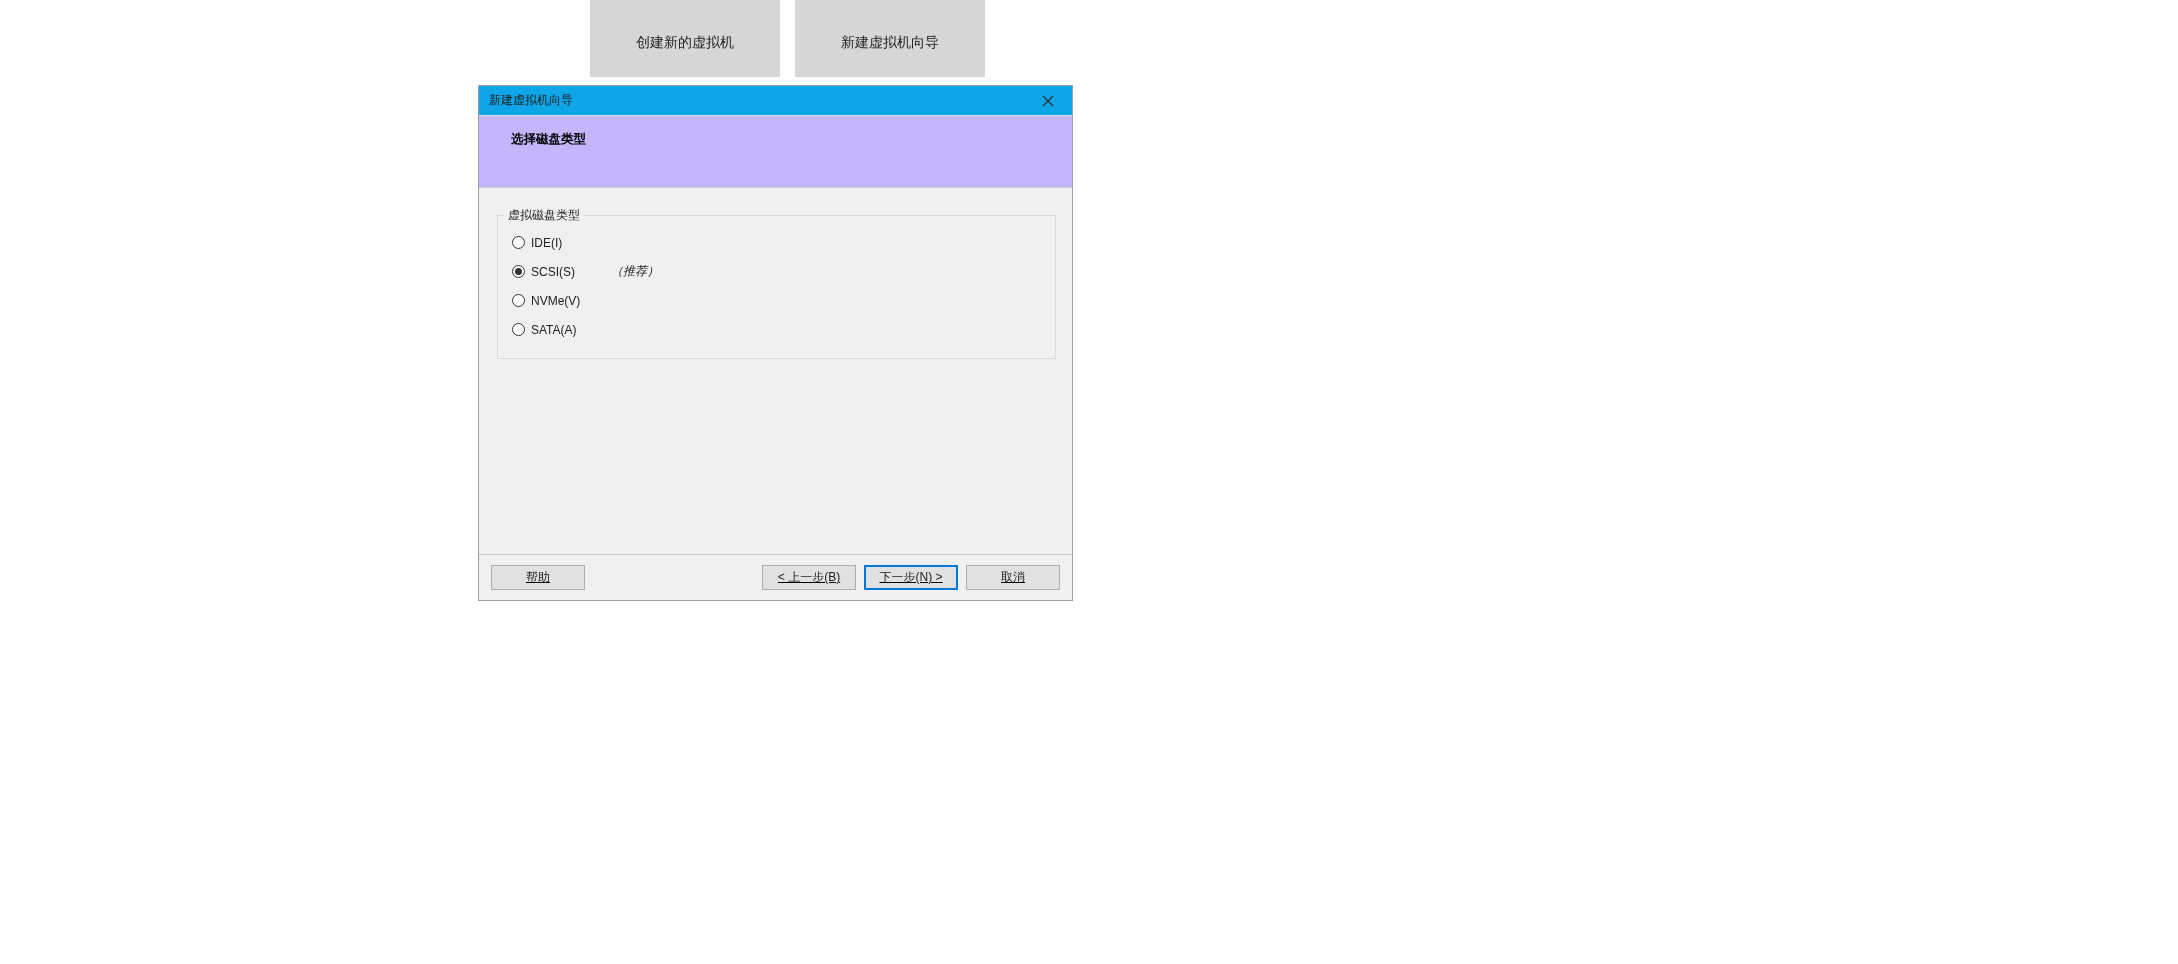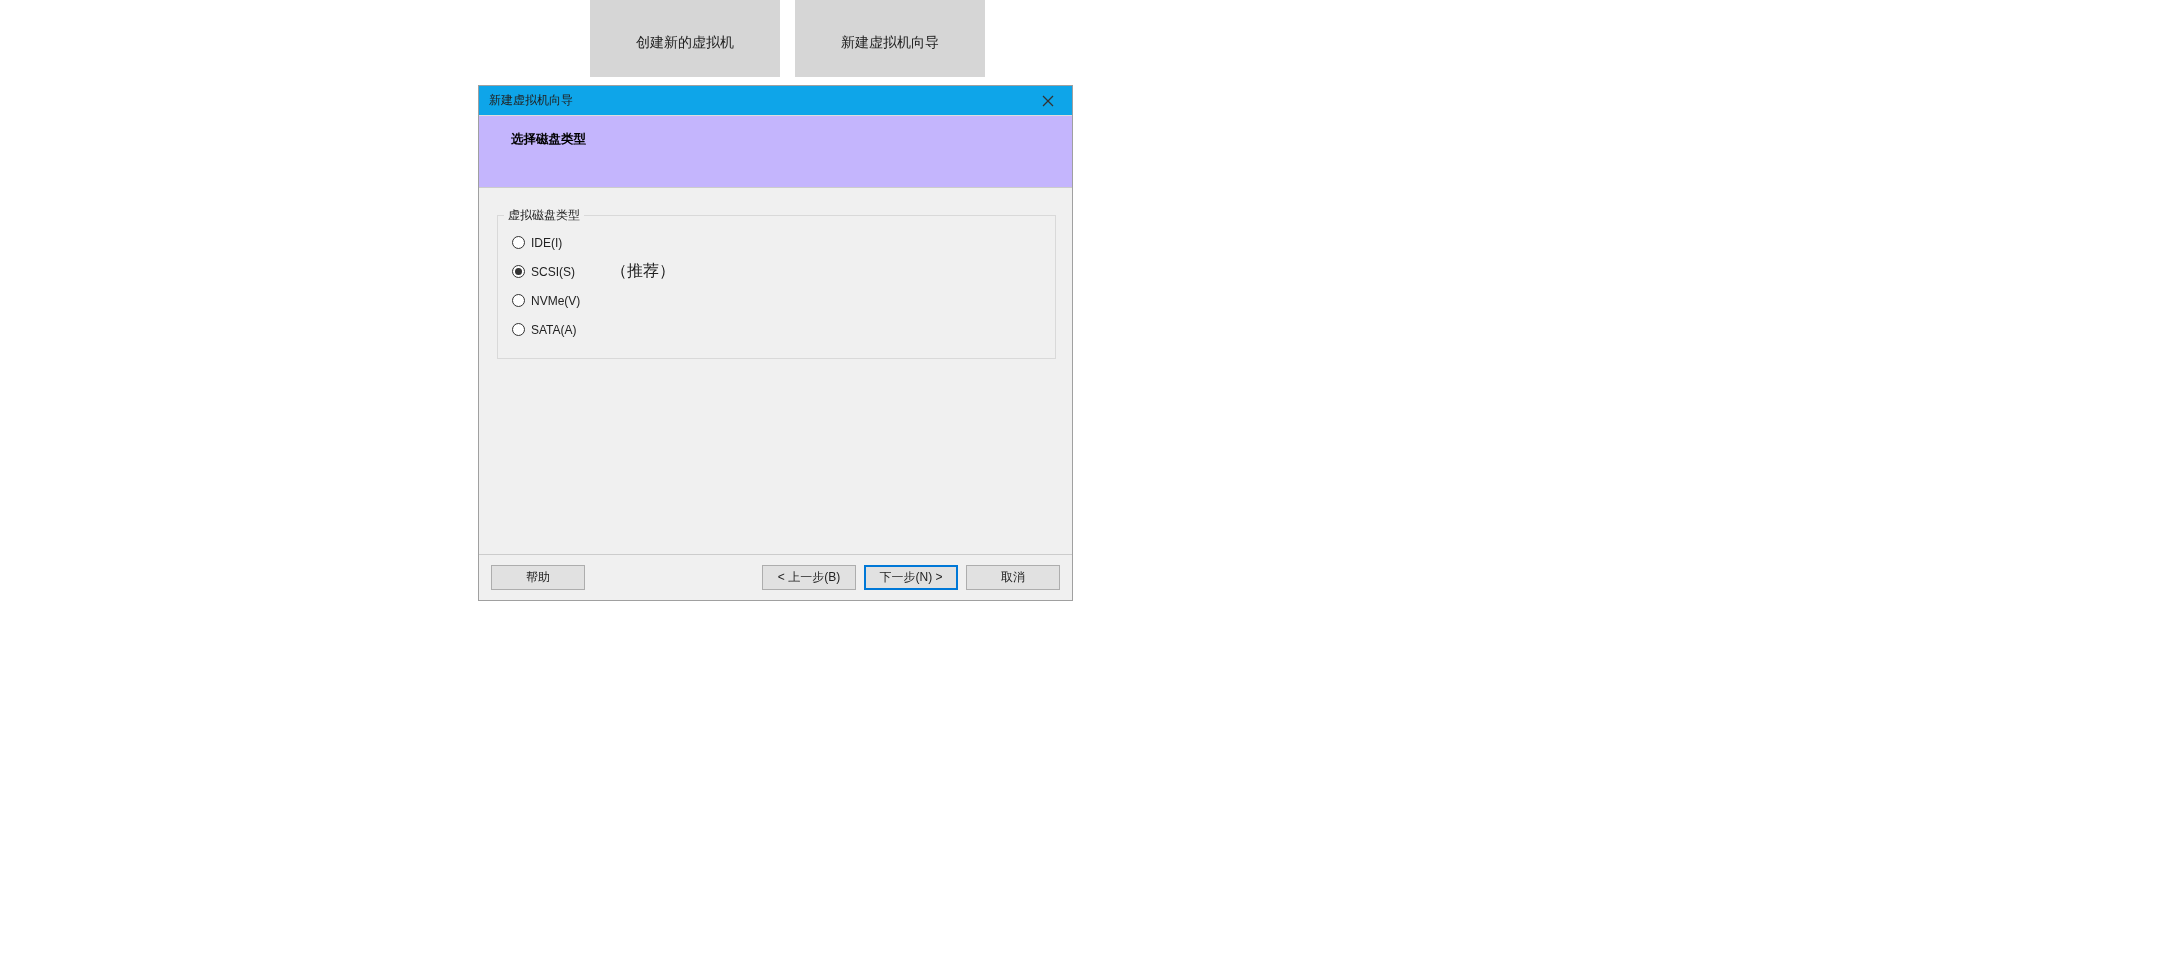--- a/index.html
+++ b/index.html
@@ -132,31 +132,33 @@
       height: 7px;
       background: #333;
       border-radius: 50%;
     }
     .radio-label {
       font-size: 12px;
       color: #222;
     }
     .rec {
       margin-left: 36px;
-      font-size: 16px;
-      color: #222;
+      font-size: 12px;
+      color: #222;
+      font-style: italic;
     }
     
     .footer {
       height: 46px;
       border-top: 1px solid #ccc;
       display: flex;
       align-items: center;
       padding: 0 12px;
       gap: 8px;
+      text-decoration: underline;
     }
     .btn {
       height: 25px;
       min-width: 94px;
       padding: 0 10px;
       background: #e1e1e1;
       border: 1px solid #adadad;
       font-size: 12px;
       color: #222;
       display: flex;

